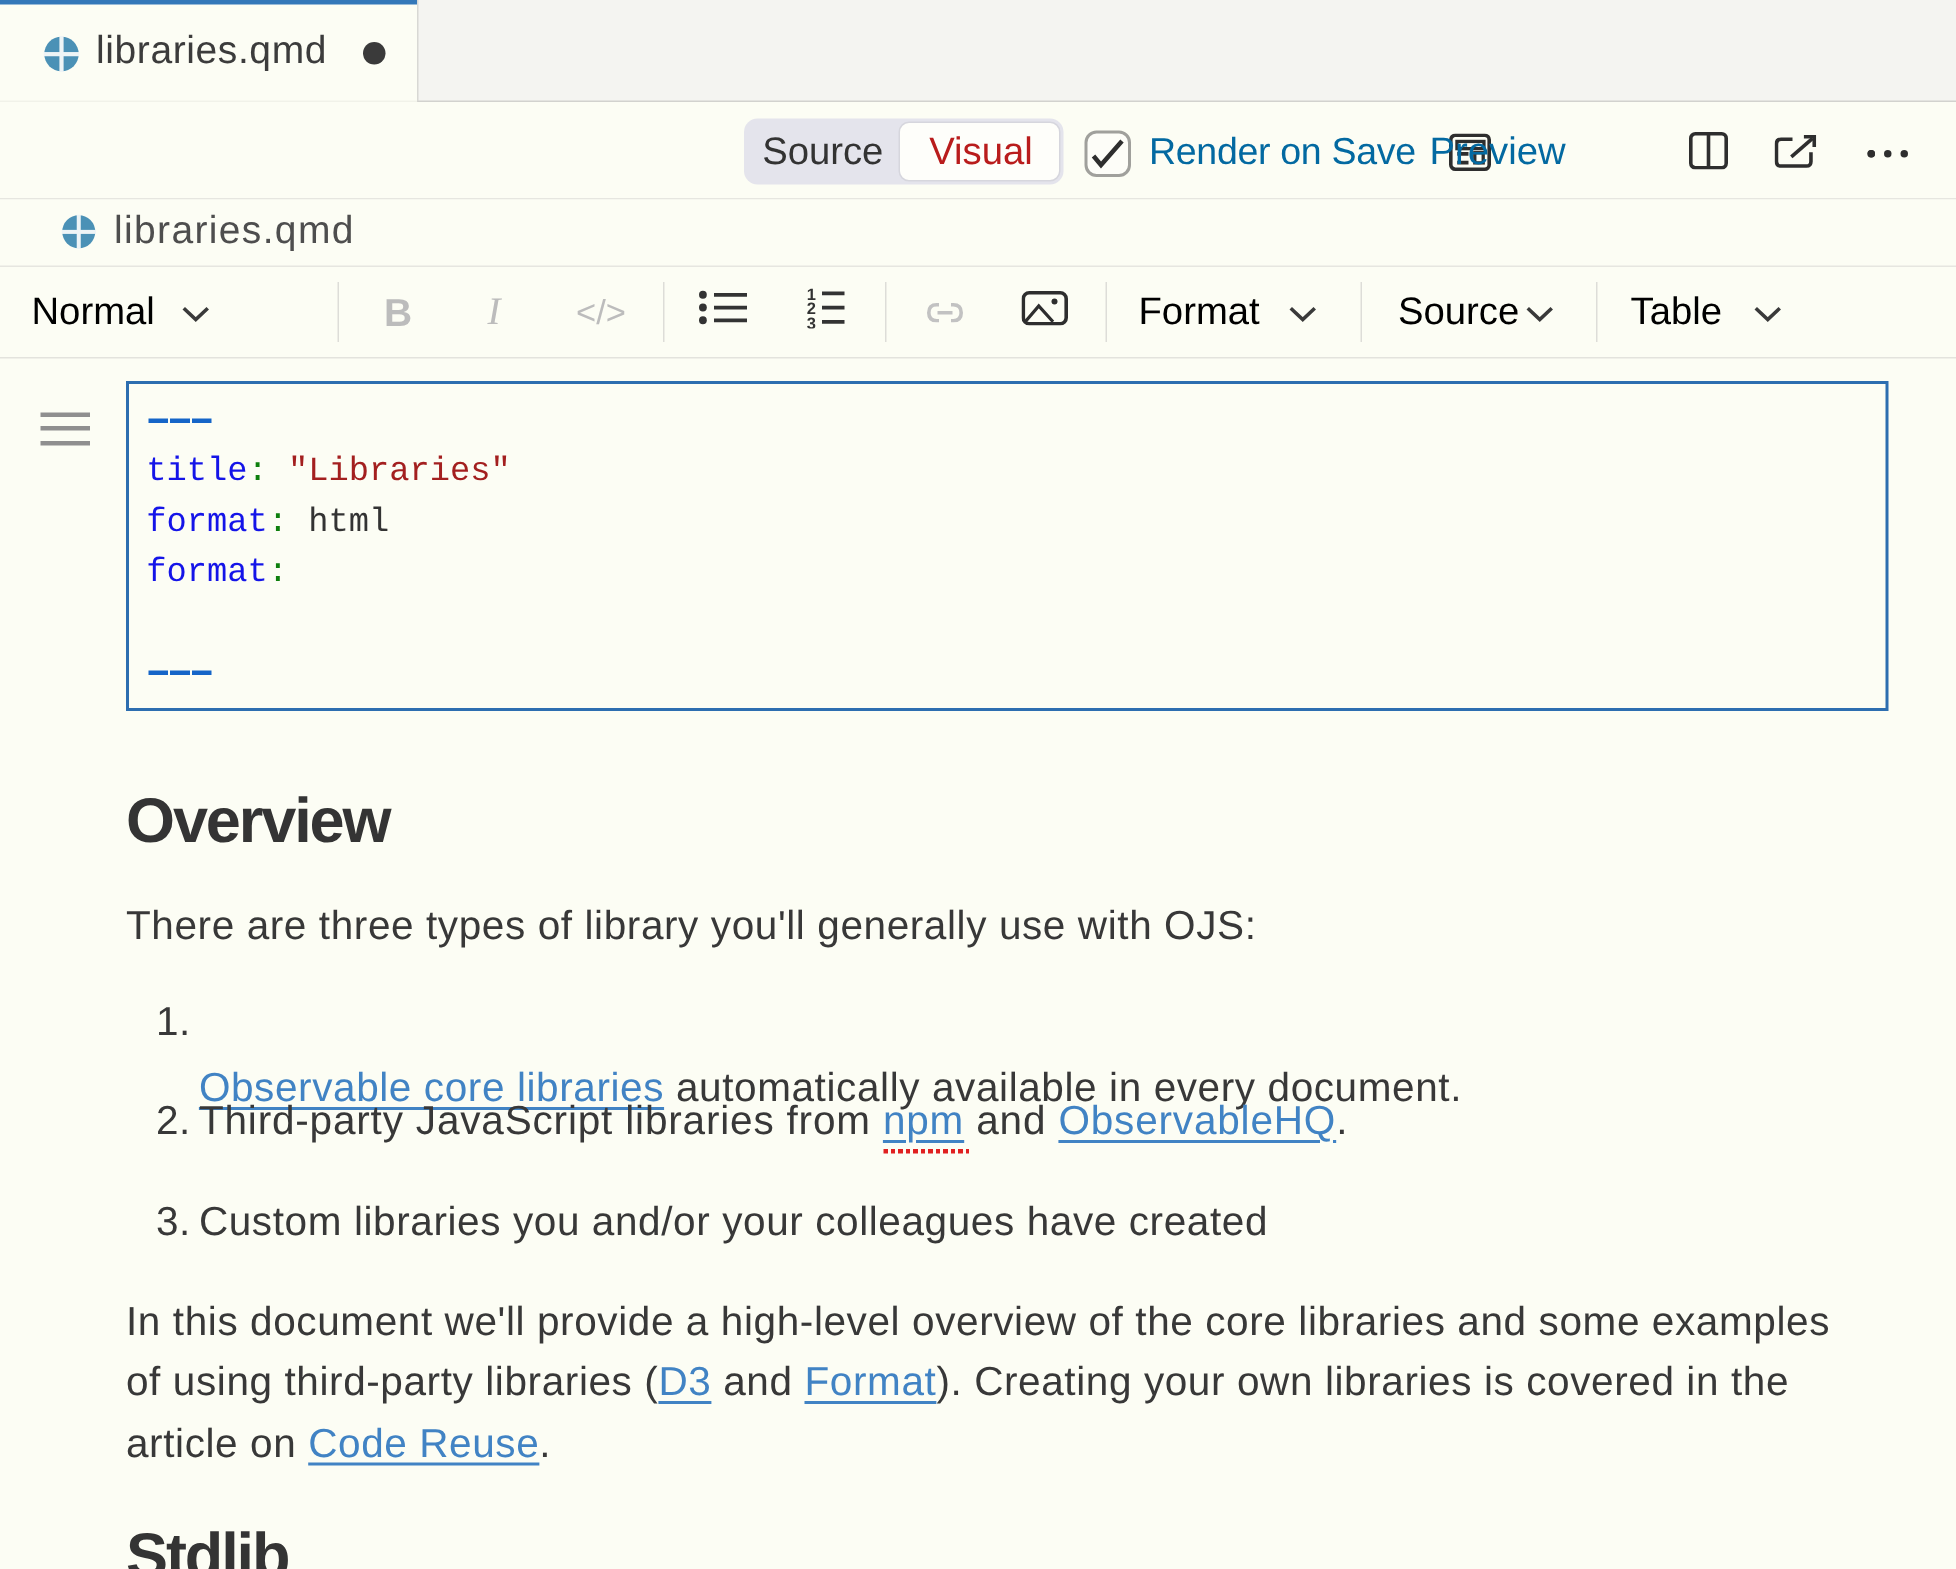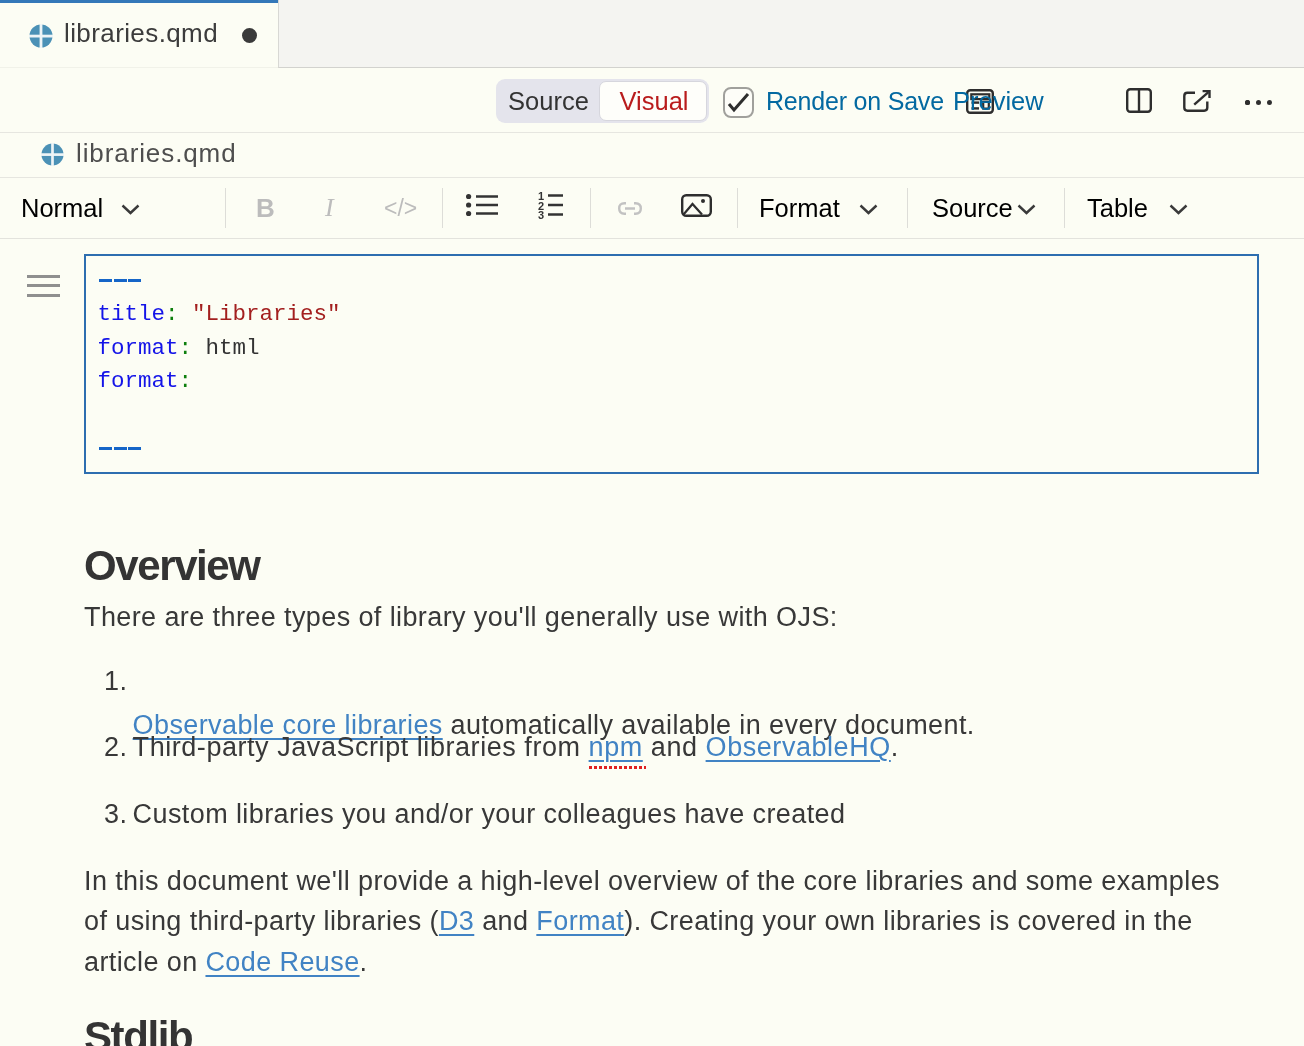--- a/index.html
+++ b/index.html
@@ -154,21 +154,21 @@
   </div>
 
   <div class="abs" id="yaml">
     <div class="abs" style="left:12.8px;top:22.7px;width:42.4px;height:3.6px;background:repeating-linear-gradient(to right,#1565c8 0 12.9px,transparent 12.9px 14.65px);"></div>
     <div class="codeline" style="top:42.2px;"><span class="ck">title</span><span class="cc">:</span> <span class="cs">"Libraries"</span></div>
     <div class="codeline" style="top:75.8px;"><span class="ck">format</span><span class="cc">:</span> html</div>
     <div class="codeline" style="top:109.4px;"><span class="ck">format</span><span class="cc">:</span></div>
     <div class="abs" style="left:12.8px;top:190.7px;width:42.4px;height:3.6px;background:repeating-linear-gradient(to right,#1565c8 0 12.9px,transparent 12.9px 14.65px);"></div>
   </div>
 
-  <h2 style="top:545px;">Overview</h2>
+  <h2 style="top:526px;">Overview</h2>
   <div class="body" style="top:597px;">There are three types of library you'll generally use with OJS:</div>
 
   <div class="num" style="left:104px;top:661px;line-height:40px;">1.</div>
   <div class="body" style="left:132.6px;top:661px;margin-top:44px;"><span class="lk">Observable core libraries</span> automatically available in every document.</div>
 
   <div class="num" style="left:104px;top:727.2px;line-height:40px;">2.</div>
   <div class="body" style="left:132.6px;top:727.2px;letter-spacing:0.55px;">Third-party JavaScript libraries from <span class="lk" id="npm">npm</span><span id="sq"></span> and <span class="lk">ObservableHQ</span>.</div>
 
   <div class="num" style="left:104px;top:794px;line-height:40px;">3.</div>
   <div class="body" style="left:132.6px;top:794px;">Custom libraries you and/or your colleagues have created</div>

